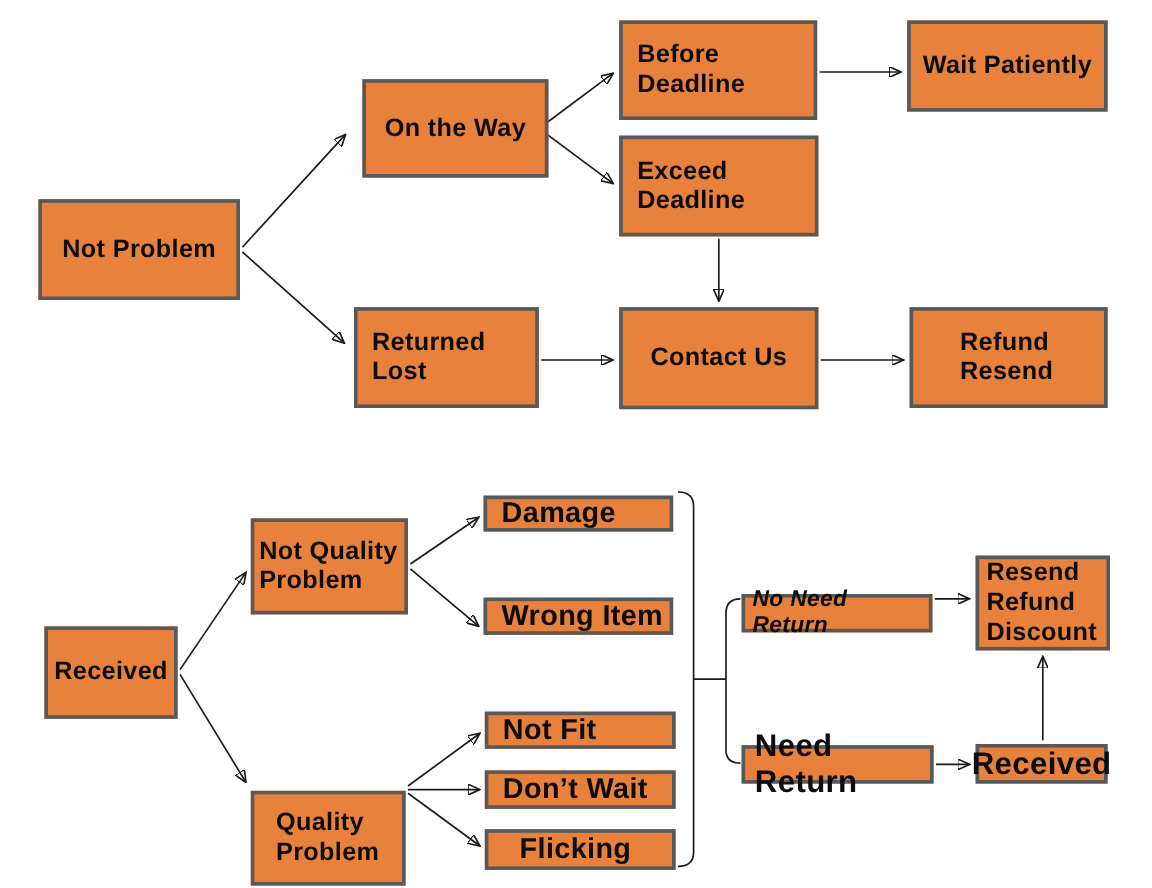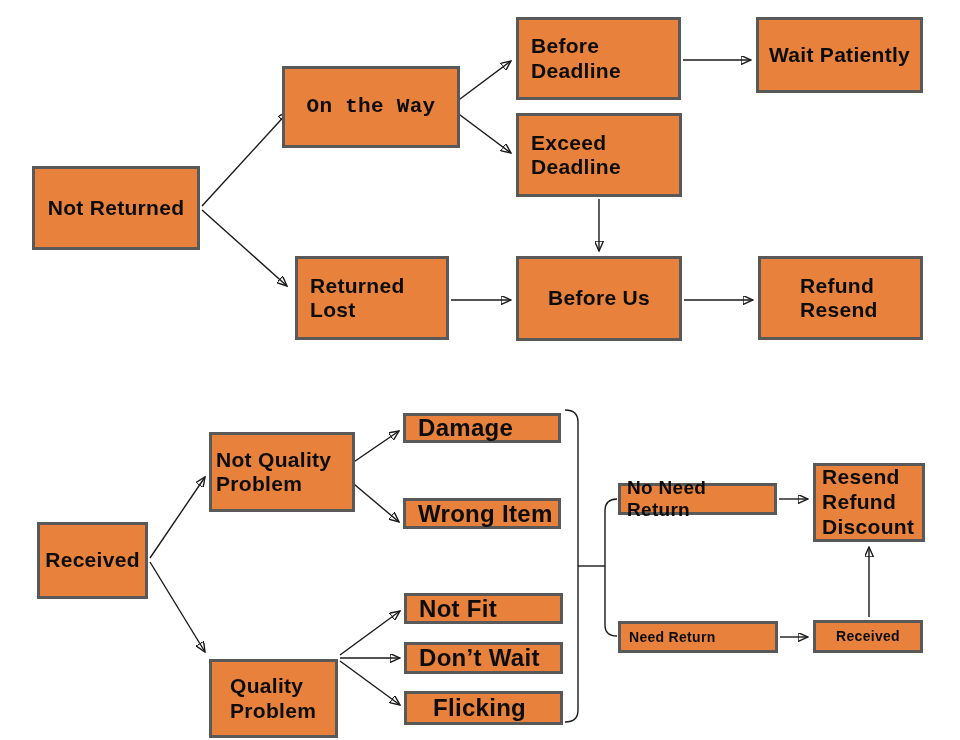--- a/index.html
+++ b/index.html
@@ -21,21 +21,21 @@
     align-items:center;
     justify-content:flex-start;
     white-space:pre-line;
     line-height:1.15;
     font-size:21px;
     letter-spacing:0.3px;
   }
   .center{justify-content:center;text-align:center;}
   .fs19{font-size:19px;}
   .fs20{font-size:24px;}
-  .fs22{font-size:14px;}
+  .fs22{font-size:26px;}
   .pl4{padding-left:4px;}
   .pl6{padding-left:6px;}
   .pl8{padding-left:8px;}
   .pl12{padding-left:12px;}
   .pl18{padding-left:18px;margin-top:40px;}
   .pl26{padding-left:26px;}
   .pl39{padding-left:39px;}
   .lh12{line-height:1.18;}
   svg#wires{position:absolute;left:0;top:0;}
   svg#wires path, svg#wires line{
@@ -76,59 +76,59 @@
 
     <path d="M565,410 Q578,410 578,422 L578,710 Q578,722 565,722"></path>
     <line x1="578" y1="566" x2="605" y2="566"></line>
     <path d="M617,499 Q605,499 605,511 L605,625 Q605,636 617,636"></path>
 
     <line x1="779" y1="499" x2="808" y2="499" marker-end="url(#ah)"></line>
     <line x1="780" y1="637" x2="808" y2="637" marker-end="url(#ah)"></line>
     <line x1="869" y1="617" x2="869" y2="547" marker-end="url(#ah)"></line>
   </svg>
 
-  <div class="flow-box center" style="left:32px;top:166px;width:168px;height:84px;">Not Returned</div>
+  <div class="flow-box center" style="left:32px;top:166px;width:168px;height:84px;">Not Problem</div>
 
-  <div class="flow-box center" style="left:282px;top:66px;width:178px;height:82px;font-family:Liberation Mono, monospace;">On the Way</div>
+  <div class="flow-box center" style="left:302px;top:66px;width:155px;height:82px;">On the Way</div>
 
   <div class="flow-box pl12" style="left:516px;top:17px;width:165px;height:83px;">Before
 Deadline</div>
 
   <div class="flow-box center" style="left:756px;top:17px;width:167px;height:76px;">Wait Patiently</div>
 
   <div class="flow-box pl12" style="left:516px;top:113px;width:166px;height:84px;">Exceed
 Deadline</div>
 
   <div class="flow-box pl12" style="left:295px;top:256px;width:154px;height:84px;">Returned
 Lost</div>
 
-  <div class="flow-box center" style="left:516px;top:256px;width:166px;height:85px;">Before Us</div>
+  <div class="flow-box center" style="left:516px;top:256px;width:166px;height:85px;">Contact Us</div>
 
   <div class="flow-box pl39" style="left:758px;top:256px;width:165px;height:84px;">Refund
 Resend</div>
 
   <div class="flow-box center" style="left:37px;top:522px;width:111px;height:77px;">Received</div>
 
-  <div class="flow-box pl4" style="left:209px;top:432px;width:146px;height:80px;">Not Quality
+  <div class="flow-box pl4" style="left:209px;top:432px;width:131px;height:80px;">Not Quality
 Problem</div>
 
   <div class="flow-box pl18" style="left:209px;top:619px;width:129px;height:79px;">Quality
 Problem</div>
 
   <div class="flow-box fs20 pl12" style="left:403px;top:413px;width:158px;height:30px;">Damage</div>
 
   <div class="flow-box fs20 pl12" style="left:403px;top:498px;width:158px;height:31px;">Wrong Item</div>
 
   <div class="flow-box fs20 pl12" style="left:404px;top:593px;width:159px;height:31px;">Not Fit</div>
 
   <div class="flow-box fs20 pl12" style="left:404px;top:642px;width:159px;height:32px;">Don’t Wait</div>
 
   <div class="flow-box fs20 pl26" style="left:404px;top:691px;width:159px;height:34px;">Flicking</div>
 
-  <div class="flow-box fs19 pl6" style="left:618px;top:483px;width:159px;height:32px;">No Need Return</div>
+  <div class="flow-box fs19 pl6" style="left:618px;top:495px;width:159px;height:32px;font-style:italic;">No Need Return</div>
 
   <div class="flow-box fs22 pl8" style="left:618px;top:621px;width:160px;height:32px;">Need Return</div>
 
   <div class="flow-box pl6 lh12" style="left:813px;top:463px;width:112px;height:79px;">Resend
 Refund
 Discount</div>
 
   <div class="flow-box fs22 center" style="left:813px;top:620px;width:110px;height:33px;">Received</div>
 
 </div>

